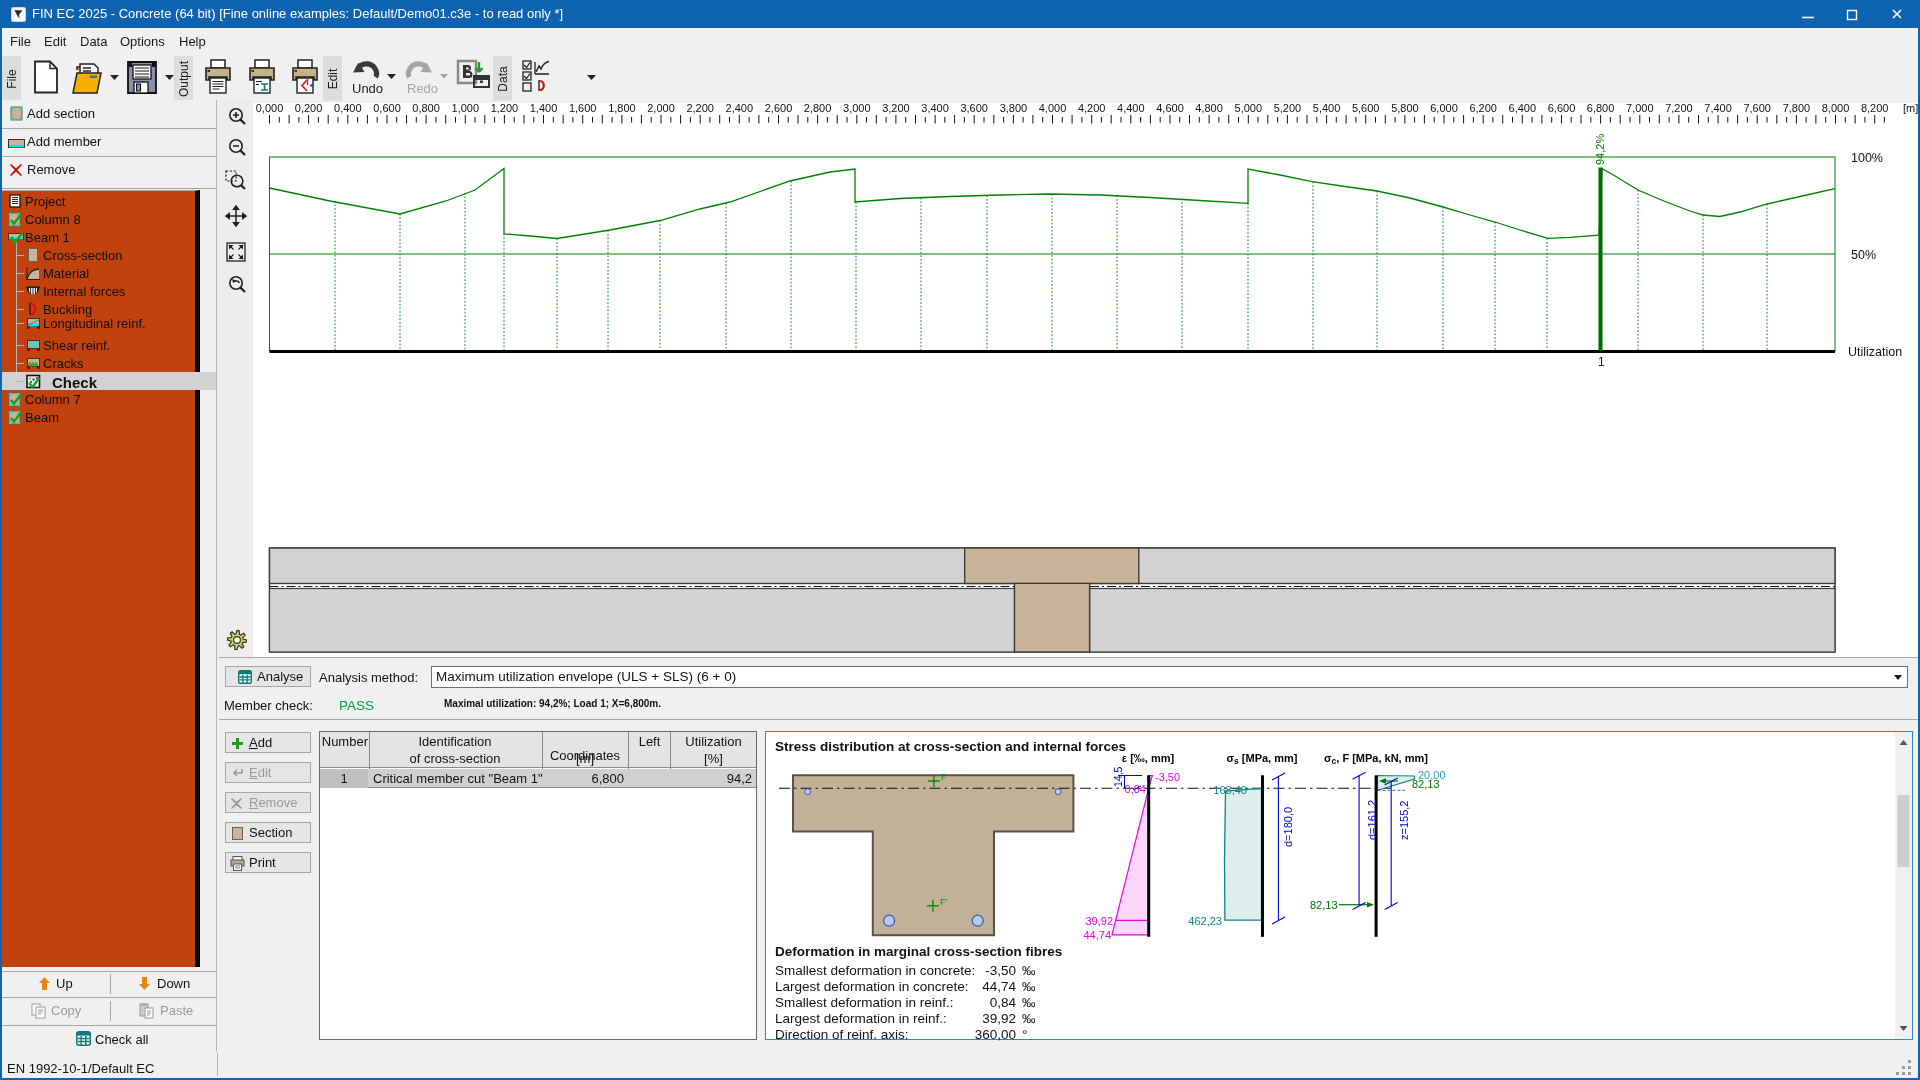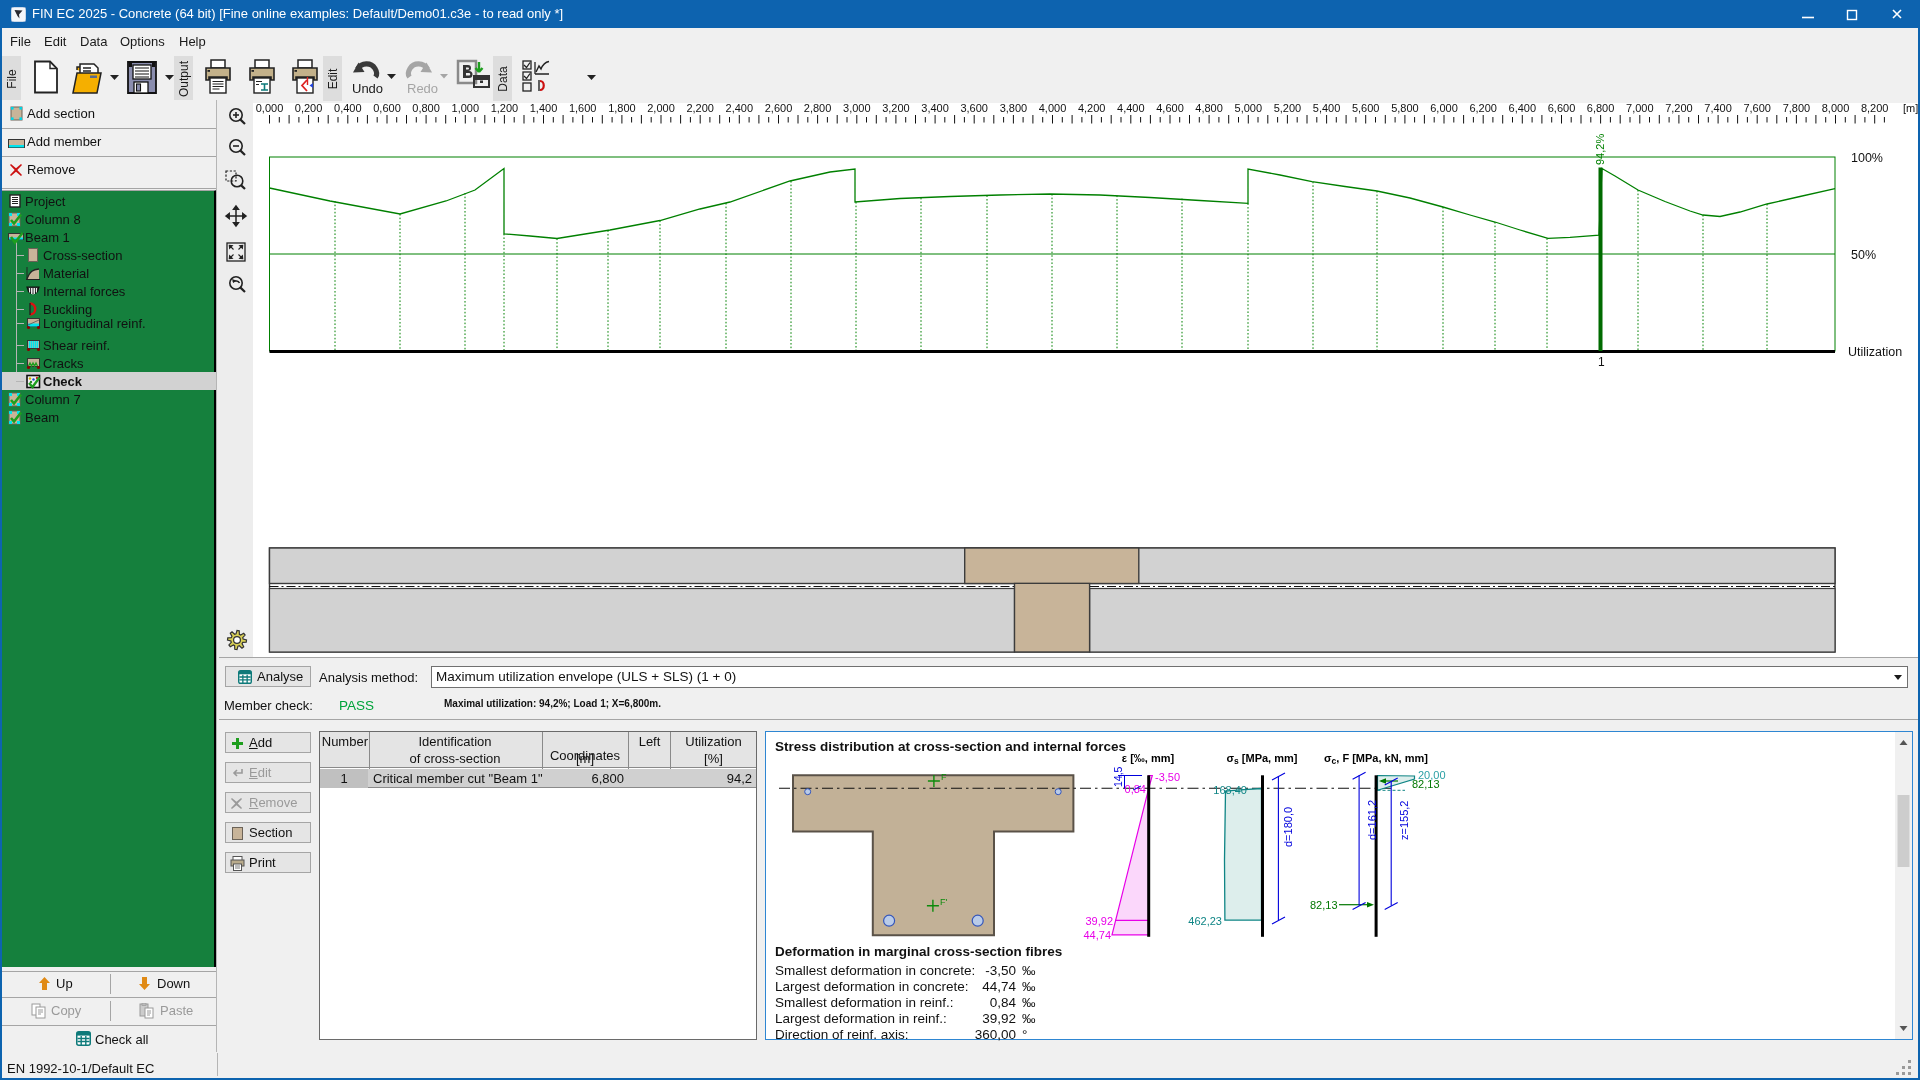--- a/index.html
+++ b/index.html
@@ -16,21 +16,21 @@
   
   #toolbar { position:absolute; left:2px; top:56px; width:1916px; height:45px; background:#f0f0f0; }
   .vtab { position:absolute; top:0; height:45px; background:#ddd; }
   .vtab span { position:absolute; left:50%; top:50%; transform:translate(-50%,-50%) rotate(-90deg); font-size:12px; color:#1a1a1a; white-space:nowrap; }
   .caret { position:absolute; width:0; height:0; border-left:4px solid transparent; border-right:4px solid transparent; border-top:5px solid #1a1a1a; }
   
   #leftpanel { position:absolute; left:2px; top:100px; width:215px; height:978px; background:#f0f0f0;padding-left:28px; }
   .lbtn { position:absolute; left:0; width:215px; height:28px; }
   .lbtn .txt { position:absolute; left:25px; top:6px; font-size:13px; }
   .ldiv { position:absolute; left:0; width:215px; height:1px; background:#a5a5a5; }
-  #tree { position:absolute; left:0px; top:90px; width:215px; height:777px; background:#15803d; border-top:1px solid #a5a5a5; border-right:3px solid #000000; }
+  #tree { position:absolute; left:0px; top:90px; width:198px; height:777px; background:#c2410c; border-top:1px solid #a5a5a5; border-right:5px solid #000000; }
   .trow { position:absolute; left:0; width:214px; height:18px; }
   .trow .lbl { position:absolute; top:2px; font-size:13px; white-space:nowrap; }
   .ticon { position:absolute; top:2px; width:14px; height:14px; }
   
   #zoomstrip { position:absolute; left:217px; top:100px; width:36px; height:560px; background:#ededed; }
   
   #chartsvg { position:absolute; left:217px; top:100px; }
   
   #analysebtn { position:absolute; left:225px; top:666px; width:86px; height:21px; background:#e5e5e5; border:1px solid #a5a5a5; }
   #combo { position:absolute; left:431px; top:666px; width:1477px; height:22px; background:#fff; border:1px solid #707070; }
@@ -293,21 +293,21 @@
         <div class="trow abs" style="left:0;top:181px;height:18px;width:214px;background:#d2d2d2">
           <div class="abs" style="left:14px;top:9px;width:8px;height:1px;background:#b5b5b5"></div>
           <div class="ticon abs" style="left:24px;top:1.5px"><svg width="15" height="15" viewBox="0 0 15 15">
               <rect x="1" y="1.5" width="12.5" height="12" fill="#f3f3f3" stroke="#111" stroke-width="1.6"></rect>
               <circle cx="4" cy="4.5" r="1.2" fill="#d4b400"></circle>
               <circle cx="7.5" cy="5.5" r="1.2" fill="#2244cc"></circle>
               <circle cx="11" cy="4" r="1.2" fill="#cc2222"></circle>
               <circle cx="5" cy="8" r="1.2" fill="#228822"></circle>
               <path d="M3 9 L6.5 13 L13.5 3.5" stroke="#1e9e1e" stroke-width="2.4" fill="none"></path>
             </svg></div>
-          <div class="lbl abs" style="left:41px;top:1.5px;font-size:13px;font-weight:bold">Check</div>
+          <div class="lbl abs" style="left:50px;top:1.5px;font-size:15px;font-weight:bold">Check</div>
         </div>
         <div class="trow abs" style="left:0;top:199px;height:18px;width:214px">
           <div class="ticon abs" style="left:6px;top:1.5px"><svg width="15" height="15" viewBox="0 0 15 15">
               <rect x="1" y="1" width="11" height="13" fill="#c8b499" stroke="#6b6257"></rect>
               <rect x="1" y="1" width="3" height="3" fill="#00e5ee"></rect>
               <rect x="9" y="1" width="3" height="3" fill="#00e5ee"></rect>
               <rect x="1" y="11" width="3" height="3" fill="#00e5ee"></rect>
               <rect x="9" y="11" width="3" height="3" fill="#00e5ee"></rect>
               <path d="M3 8 L6 11.5 L13 2.5" stroke="#1e9e1e" stroke-width="2.6" fill="none"></path>
             </svg></div>
@@ -673,21 +673,21 @@
   <div id="analysebtn">
     <svg class="abs" style="left:12px;top:3px" width="14" height="14" viewBox="0 0 15 15">
         <rect x="0.75" y="0.75" width="13.5" height="13.5" rx="2" fill="#fff" stroke="#0e7a7a" stroke-width="1.5"></rect>
         <rect x="1" y="1" width="13" height="3.6" fill="#0e7a7a"></rect>
         <path d="M1.5 7.5h12M1.5 10.5h12M5.2 5v9M9.8 5v9" stroke="#0e7a7a" stroke-width="1.4"></path>
       </svg>
     <div class="abs" style="left:31px;top:2px;font-size:13px">Analyse</div>
   </div>
   <div class="abs" style="left:319px;top:670px;font-size:13px">Analysis method:</div>
   <div id="combo">
-    <div class="abs" style="left:4px;top:2px;font-size:13.5px">Maximum utilization envelope (ULS + SLS) (1 + 0)</div>
+    <div class="abs" style="left:4px;top:2px;font-size:13.5px">Maximum utilization envelope (ULS + SLS) (6 + 0)</div>
     <div class="caret" style="right:5px;top:8px"></div>
   </div>
 
   <div class="abs" style="left:224px;top:698px;font-size:13px">Member check:</div>
   <div class="abs" style="left:339px;top:698px;font-size:13.5px;font-weight:normal;color:#00a33a">PASS</div>
   <div class="abs" style="left:444px;top:698px;font-size:10px;font-weight:bold">Maximal utilization: 94,2%; Load 1; X=6,800m.</div>
   <div class="abs" style="left:219px;top:719px;width:1701px;height:1px;background:#a5a5a5"></div>
 
   <div class="cbtn" style="top:732px">
     <svg class="abs" style="left:6px;top:5px" width="11" height="11" viewBox="0 0 11 11">

